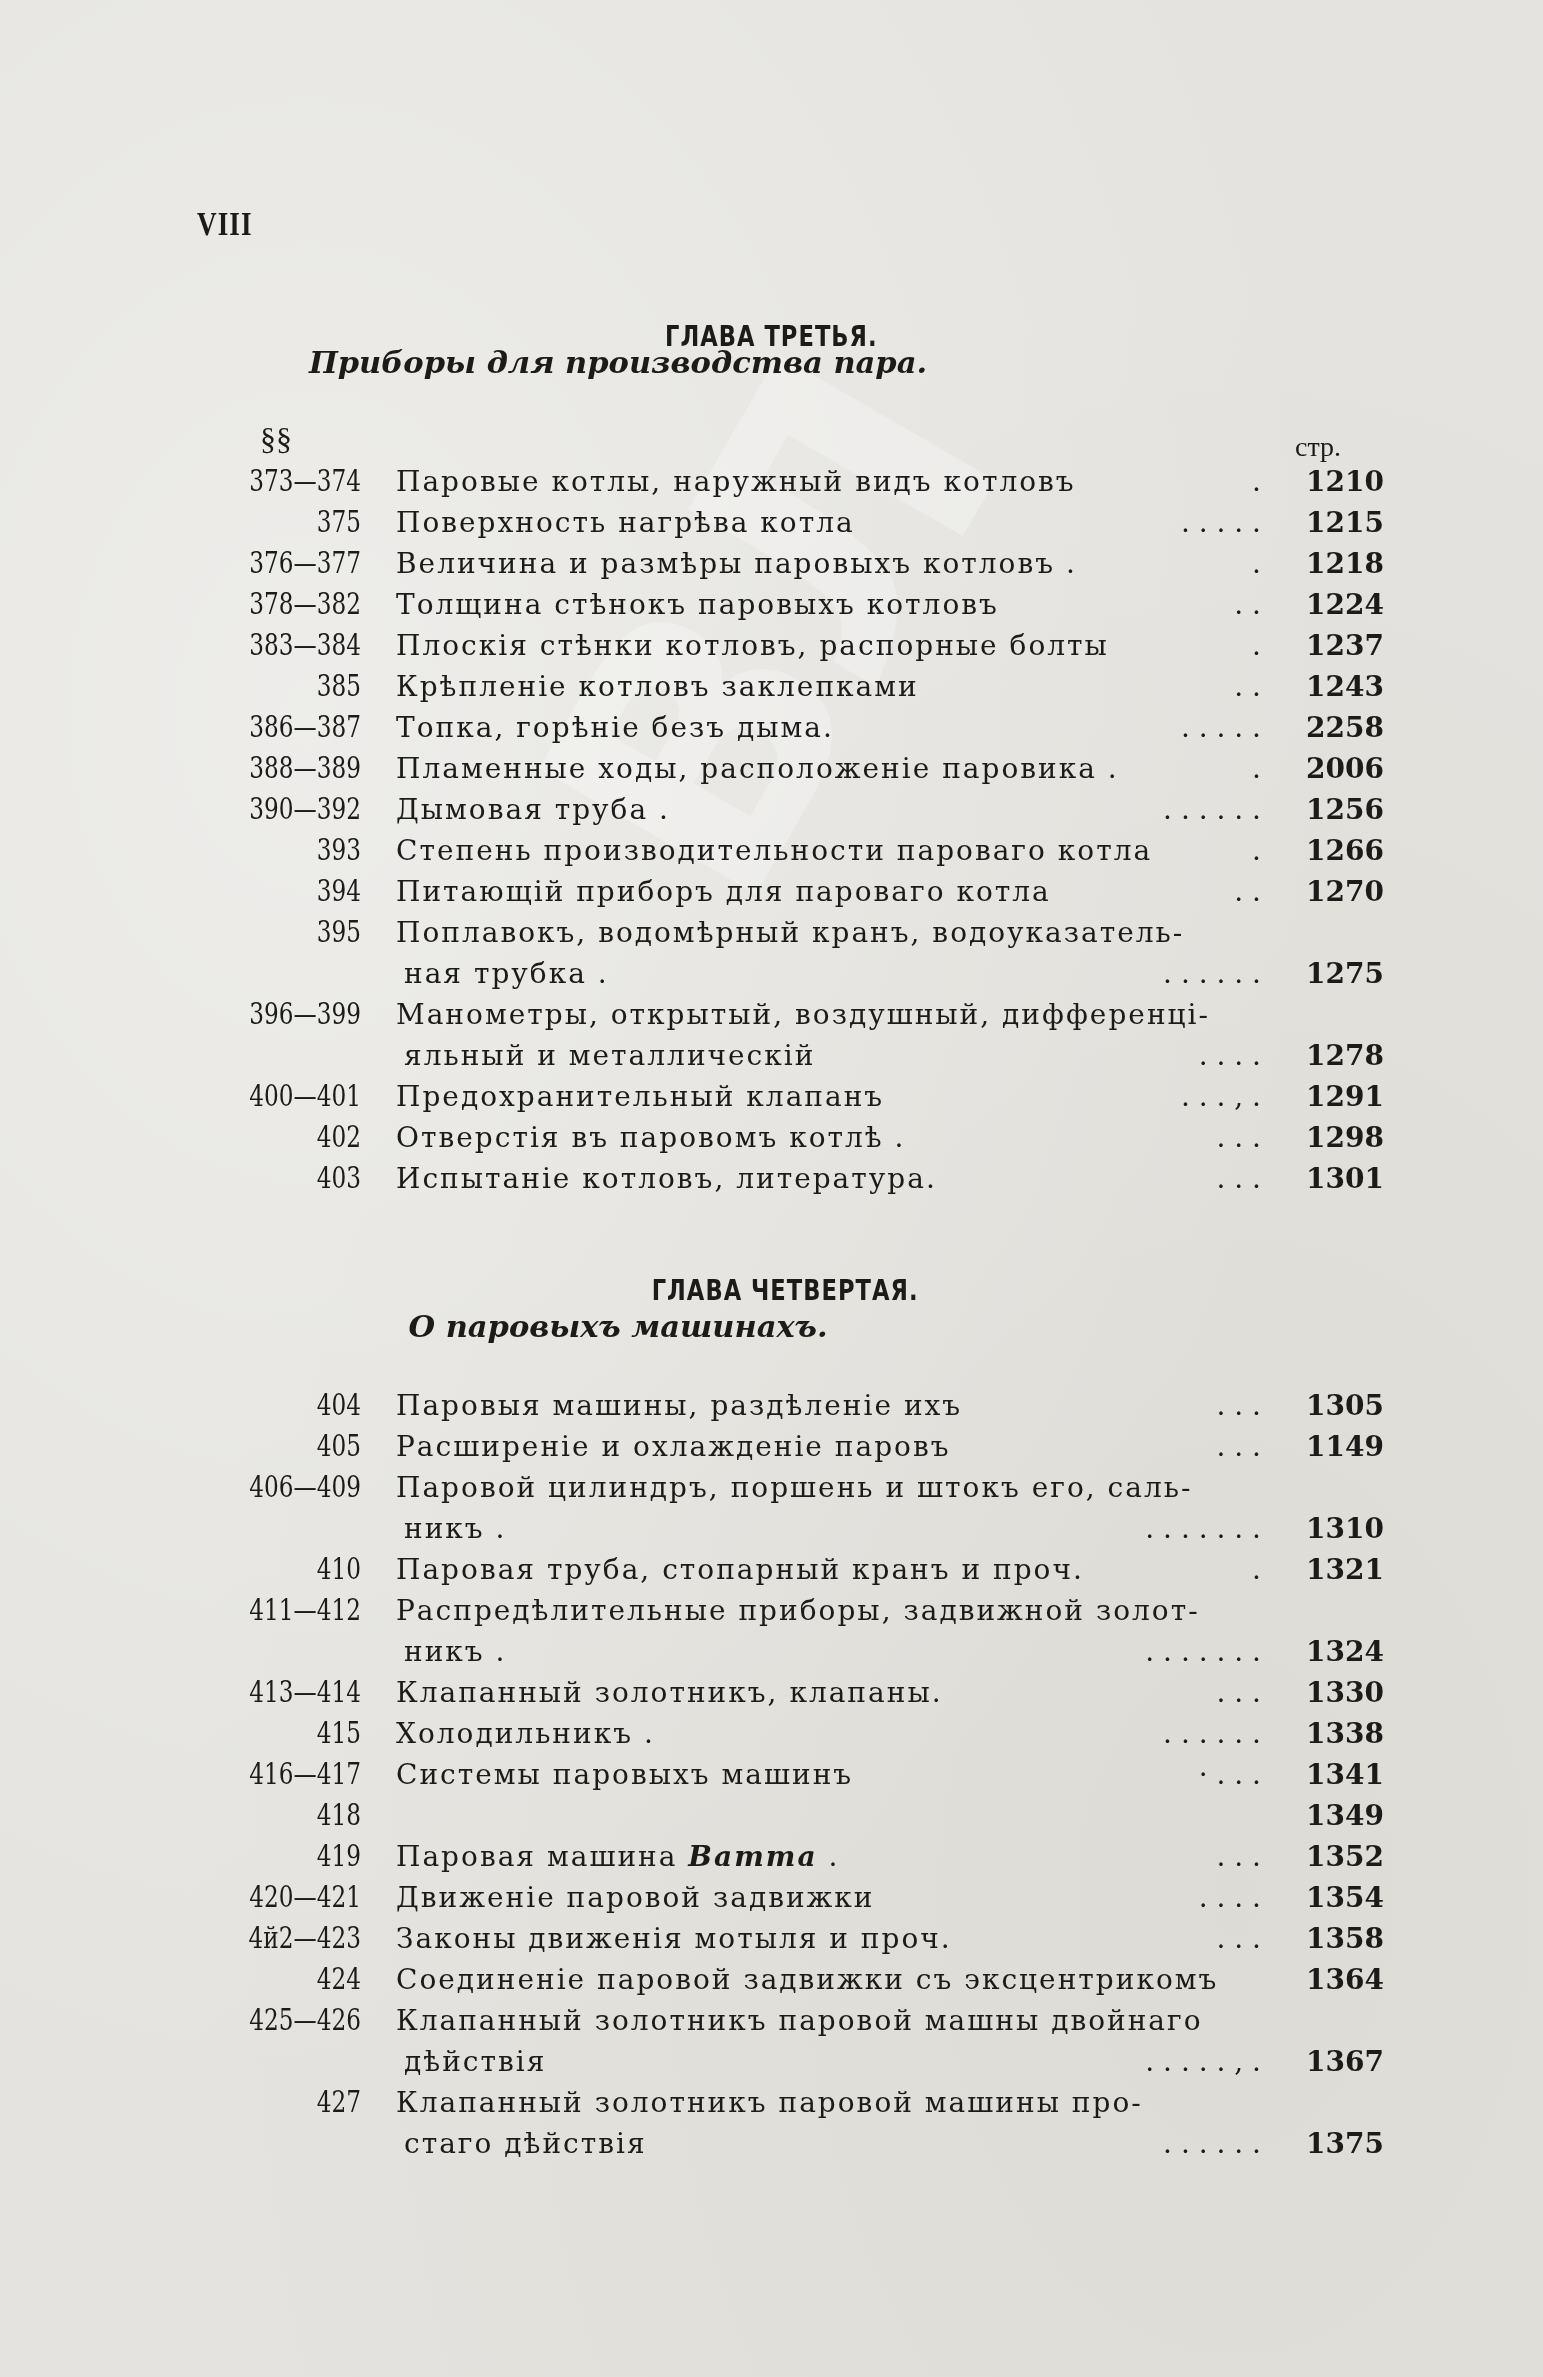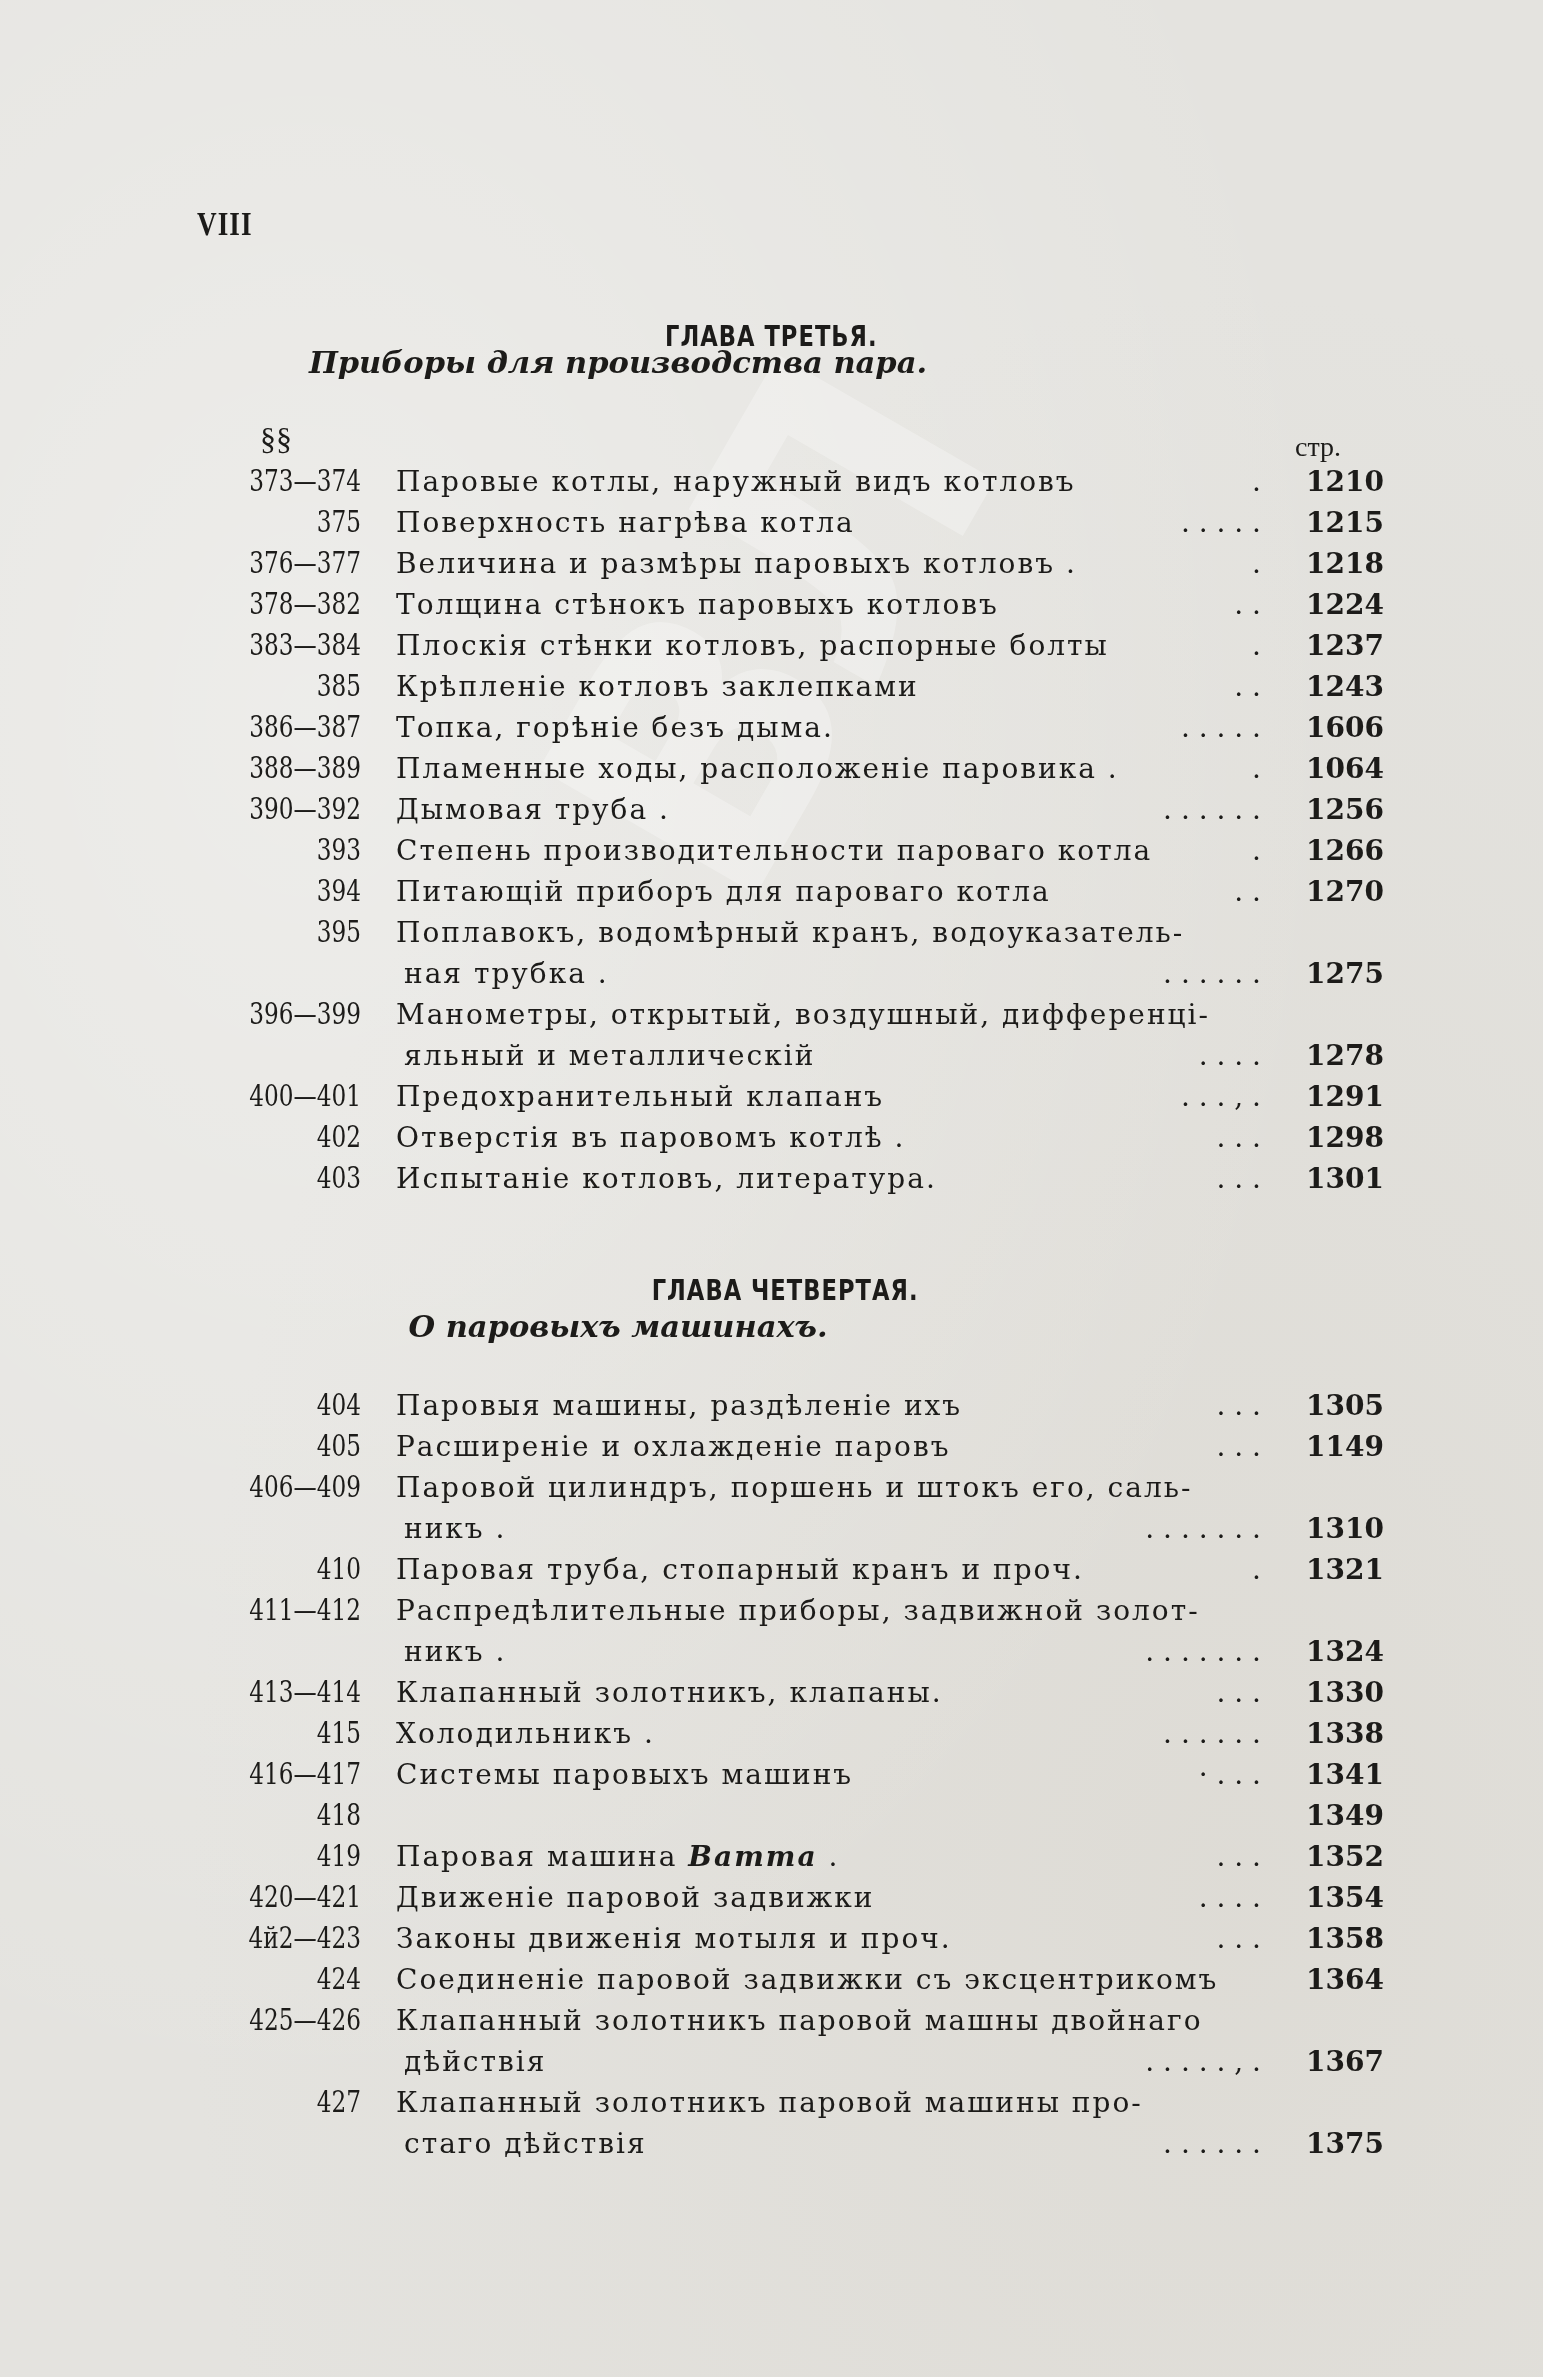--- a/index.html
+++ b/index.html
@@ -136,29 +136,29 @@
         <span class="title"><span>Крѣпленіе котловъ заклепками</span></span>
         <span class="dots">.      .</span>
         <span class="page">1243</span>
       </div>
     </div>
     <div class="entry">
       <div class="line">
         <span class="sec">386—387</span>
         <span class="title"><span>Топка, горѣніе безъ дыма.</span></span>
         <span class="dots">.      .      .      .      .</span>
-        <span class="page">1606</span>
+        <span class="page">2258</span>
       </div>
     </div>
     <div class="entry">
       <div class="line">
         <span class="sec">388—389</span>
         <span class="title"><span>Пламенные ходы, расположеніе паровика .</span></span>
         <span class="dots">.</span>
-        <span class="page">1064</span>
+        <span class="page">2006</span>
       </div>
     </div>
     <div class="entry">
       <div class="line">
         <span class="sec">390—392</span>
         <span class="title"><span>Дымовая труба .</span></span>
         <span class="dots">.      .      .      .      .      .</span>
         <span class="page">1256</span>
       </div>
     </div>

